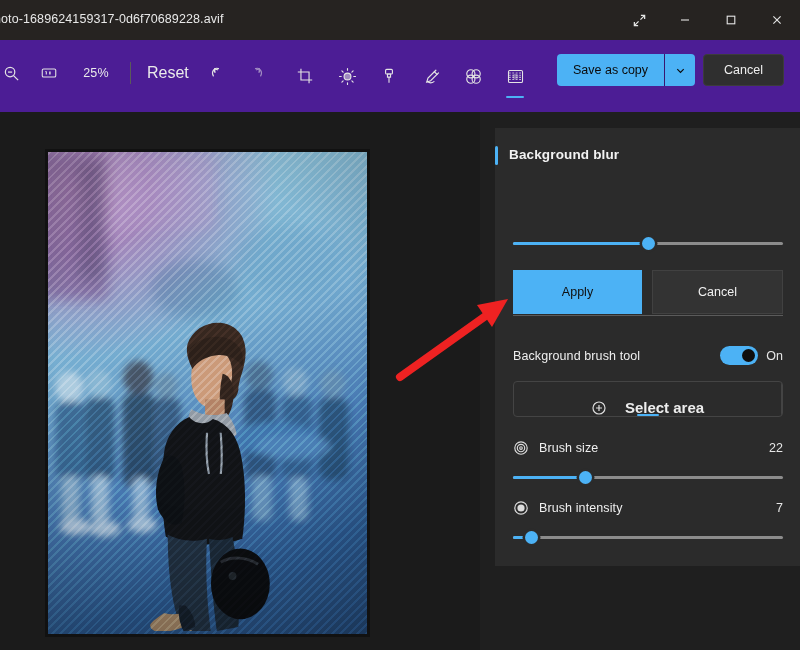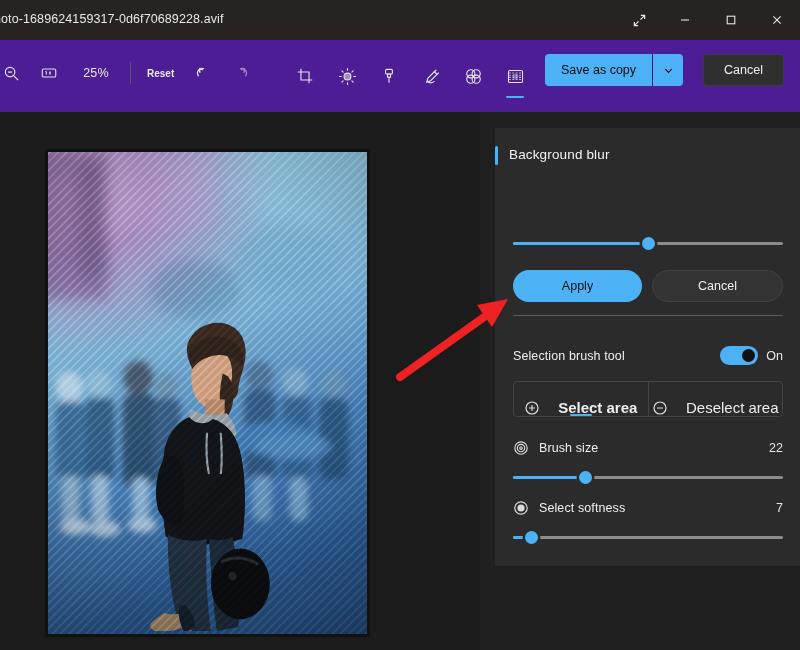--- a/index.html
+++ b/index.html
@@ -49,41 +49,41 @@
   }
   .tb-icon {
     width: 38px; height: 38px; display: flex; align-items: center; justify-content: center;
     color: #e4e4e4; border-radius: 4px;
   }
   .zoom-pct {
     font-size: 12.5px; color: #eaeaea; width: 56px; text-align: center; letter-spacing: .2px;
   }
   .vdiv { width: 1px; height: 22px; background: #5a5a5a; margin: 0 6px; }
   .reset-btn {
-    font-size: 10px; color: #eaeaea; padding: 7px 10px; border-radius: 4px; font-weight: bold;
+    font-size: 16px; color: #eaeaea; padding: 7px 10px; border-radius: 4px;
   }
 
   .tools {
     position: absolute; left: 286px; top: 14px;
     display: flex; align-items: center; gap: 4px;
   }
   .tool {
     position: relative;
     width: 38px; height: 44px; display: flex; align-items: center; justify-content: center;
     color: #e4e4e4; border-radius: 4px;
   }
   .tool .bar {
     position: absolute; bottom: 0px; left: 50%; transform: translateX(-50%);
     width: 18px; height: 2.5px; border-radius: 2px; background: #4cb2f5;
     display: none;
   }
   .tool.active .bar { display: block; }
 
   .actions {
-    position: absolute; right: 16px; top: 14px; display: flex; align-items: center; gap: 20px;
+    position: absolute; right: 16px; top: 14px; display: flex; align-items: center; gap: 8px;
   }
   .split { display: flex; align-items: stretch; height: 32px; }
   .split-main {
     background: #4cb2f5; color: #0b0b0b; font-size: 12.5px;
     padding: 0 16px; display: flex; align-items: center;
     border-radius: 4px 0 0 4px; white-space: nowrap;
   }
   .split-sep { width: 1px; background: rgba(0,0,0,.25); }
   .split-arrow {
     background: #4cb2f5; color: #0b0b0b; width: 30px;
@@ -132,20 +132,21 @@
     position: absolute; left: 0; top: 0; width: 100%; height: 56px;
     display: flex; align-items: center;
   }
   .accent-bar {
     position: absolute; left: 0px; top: 18px; width: 3px; height: 19px;
     background: #4cb2f5; border-radius: 2px;
   }
   .panel-title {
     position: absolute; left: 14px; top: 19px; font-size: 13.5px; color: #f2f2f2;
     letter-spacing: .15px;
+    font-weight: bold;
   }
 
   .row {
     position: absolute; left: 18px; width: 270px;
     display: flex; align-items: center; justify-content: space-between;
   }
   .row-left { display: flex; align-items: center; gap: 10px; }
   .row-label { font-size: 12.5px; color: #efefef; letter-spacing: .1px; }
   .row-val { font-size: 12.5px; color: #e6e6e6; }
   .ic { width: 16px; height: 16px; display: block; color: #dcdcdc; }
@@ -160,22 +161,22 @@
     background: #4cb2f5; border-radius: 2px;
   }
   .sknob {
     position: absolute; top: 2px; width: 13px; height: 13px; margin-left: -6.5px;
     border-radius: 50%; background: #4cb2f5;
     box-shadow: 0 0 0 2.5px #2b2b2b;
   }
 
   .btnrow { position: absolute; left: 18px; top: 270px; width: 270px; display: flex; gap: 10px; }
   .btn {
-    flex: 1; height: 32px; display: flex; align-items: center; justify-content: center;
-    font-size: 12.5px; border-radius: 16px;
+    flex: 1; height: 44px; display: flex; align-items: center; justify-content: center;
+    font-size: 12.5px; border-radius: 0;
   }
   .btn-primary { background: #4cb2f5; color: #101010; }
   .btn-secondary { background: #333333; border: 1px solid #414141; color: #f0f0f0; }
 
   .hdiv {
     position: absolute; left: 18px; top: 187px; width: 270px; height: 1px; background: #5b5b5b;
   }
 
   .toggle {
     position: relative; width: 38px; height: 19px; border-radius: 10px; background: #4cb2f5;
@@ -448,45 +449,38 @@
     </div>
 
     <div class="btnrow" style="top:142px;">
       <div class="btn btn-primary">Apply</div>
       <div class="btn btn-secondary">Cancel</div>
     </div>
 
     <div class="hdiv"></div>
 
     <div class="row" style="top:218px;">
-      <span class="row-label">Selection brush tool</span>
+      <span class="row-label">Background brush tool</span>
       <div class="toggle-wrap">
         <div class="toggle">
           <div class="knob"></div>
         </div>
         <span class="row-val">On</span>
       </div>
     </div>
 
     <div class="seg">
       <div class="seg-item active">
         <svg class="ic" viewBox="0 0 16 16" fill="none" stroke="currentColor" stroke-width="1.2">
           <circle cx="8" cy="8" r="6"></circle>
             <path d="M8 5V11M5 8H11"></path>
         </svg>
         <span>Select area</span>
       </div>
       <div class="seg-sep"></div>
-      <div class="seg-item">
-        <svg class="ic" viewBox="0 0 16 16" fill="none" stroke="currentColor" stroke-width="1.2">
-          <circle cx="8" cy="8" r="6"></circle>
-            <path d="M5 8H11"></path>
-        </svg>
-        <span>Deselect area</span>
-      </div>
     </div>
 
     <div class="row" style="top:312px;text-align:right;">
       <div class="row-left">
         <svg class="ic" viewBox="0 0 16 16" fill="none" stroke="currentColor" stroke-width="1.15">
           <circle cx="8" cy="8" r="6.2"></circle>
             <circle cx="8" cy="8" r="3.7"></circle>
             <circle cx="8" cy="8" r="1.3"></circle>
         </svg>
         <span class="row-label">Brush size</span>
@@ -498,21 +492,21 @@
       <div class="sfill" style="width:27%;"></div>
       <div class="sknob" style="left:27%;"></div>
     </div>
 
     <div class="row" style="top:372px;">
       <div class="row-left">
         <svg class="ic" viewBox="0 0 16 16">
           <circle cx="8" cy="8" r="6.2" fill="none" stroke="currentColor" stroke-width="1.2"></circle>
           <circle cx="8" cy="8" r="3.6" fill="currentColor"></circle>
         </svg>
-        <span class="row-label">Select softness</span>
+        <span class="row-label">Brush intensity</span>
       </div>
       <span class="row-val">7</span>
     </div>
     <div class="slider" style="top:401px;">
       <div class="strack"></div>
       <div class="sfill" style="width:7%;"></div>
       <div class="sknob" style="left:7%;"></div>
     </div>
   </div>
 

